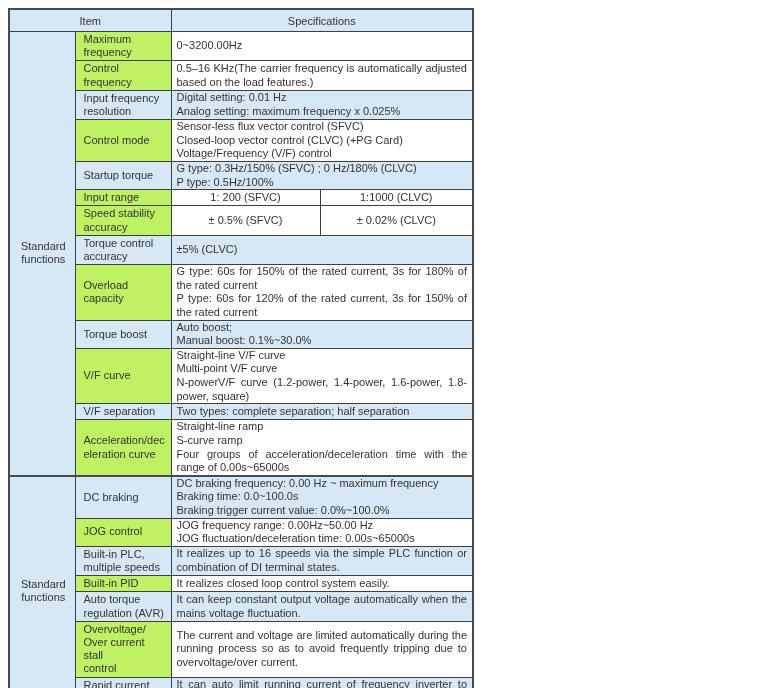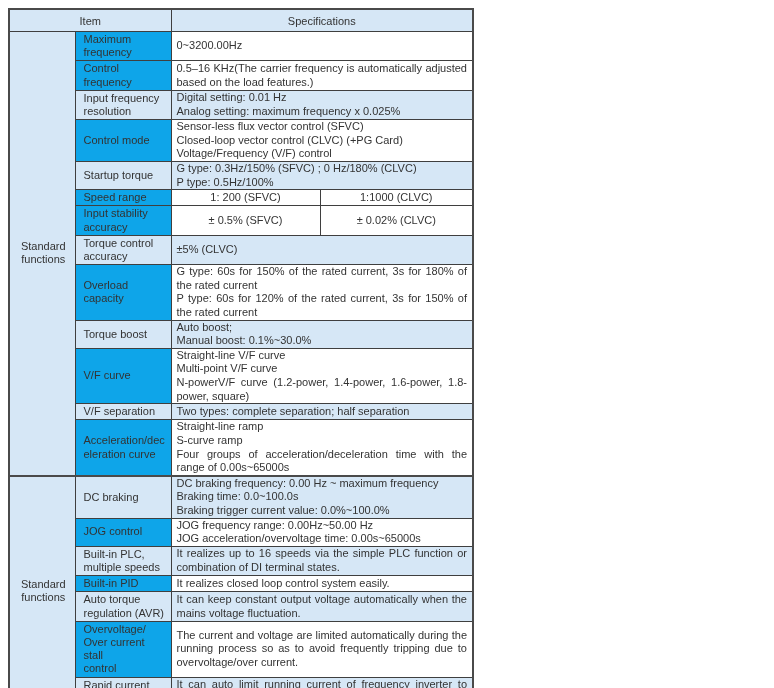--- a/index.html
+++ b/index.html
@@ -39,21 +39,21 @@
   }
   td.group{
     background:var(--blue);
     padding:0 4px 0 6px;
     white-space:pre-line;
     line-height:13.2px;
     vertical-align:middle;
     text-align:center;
   }
   td.item{
-    background:#0ea5e9;
+    background:#bef264;
     padding:1px 4px 1px 8px;
     white-space:pre-line;
     line-height:13.2px;
   }
   td.spec{
     background:#ffffff;
     padding:0 5px;
   }
   td.spec p{
     margin:0;
@@ -115,30 +115,30 @@
           </td>
         </tr>
         <tr class="shaded">
           <td class="item">Startup torque</td>
           <td class="spec" colspan="2">
             <p>G type: 0.3Hz/150% (SFVC) ; 0 Hz/180% (CLVC)</p>
             <p>P type: 0.5Hz/100%</p>
           </td>
         </tr>
         <tr>
-          <td class="item">Speed range</td>
+          <td class="item">Input range</td>
           <td class="spec half">
             <p>1: 200 (SFVC)</p>
           </td>
           <td class="spec half">
             <p>1:1000 (CLVC)</p>
           </td>
         </tr>
         <tr>
-          <td class="item">Input stability
+          <td class="item">Speed stability
 accuracy</td>
           <td class="spec half">
             <p>± 0.5% (SFVC)</p>
           </td>
           <td class="spec half">
             <p>± 0.02% (CLVC)</p>
           </td>
         </tr>
         <tr class="shaded">
           <td class="item">Torque control
@@ -192,21 +192,21 @@
           <td class="spec" colspan="2">
             <p>DC braking frequency: 0.00 Hz ~ maximum frequency</p>
             <p>Braking time: 0.0~100.0s</p>
             <p>Braking trigger current value: 0.0%~100.0%</p>
           </td>
         </tr>
         <tr>
           <td class="item">JOG control</td>
           <td class="spec" colspan="2">
             <p>JOG frequency range: 0.00Hz~50.00 Hz</p>
-            <p>JOG acceleration/overvoltage time: 0.00s~65000s</p>
+            <p>JOG fluctuation/deceleration time: 0.00s~65000s</p>
           </td>
         </tr>
         <tr class="shaded">
           <td class="item">Built-in PLC,
 multiple speeds</td>
           <td class="spec" colspan="2">
             <p>It realizes up to 16 speeds via the simple PLC function or combination of DI terminal states.</p>
           </td>
         </tr>
         <tr>

